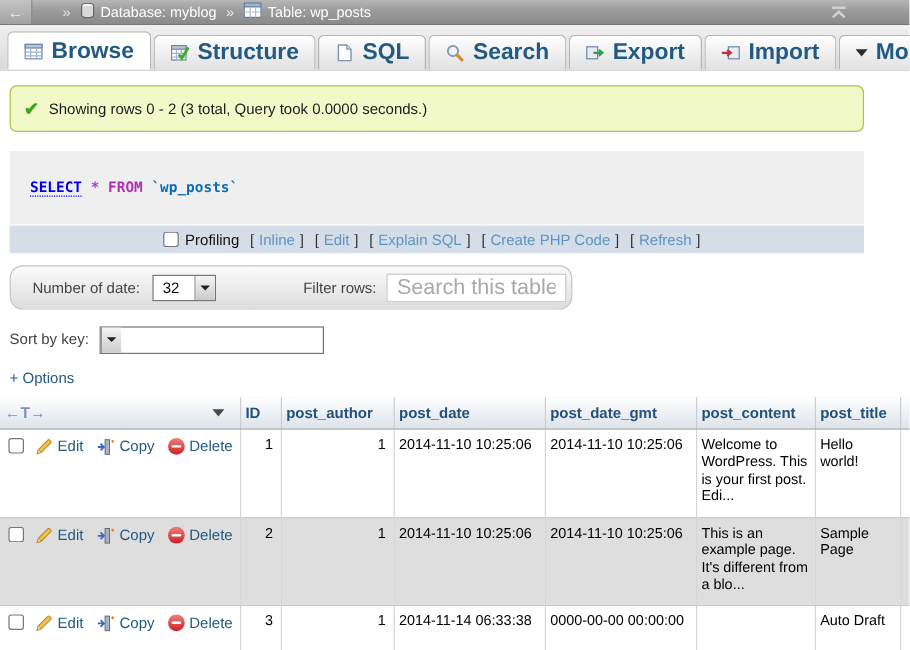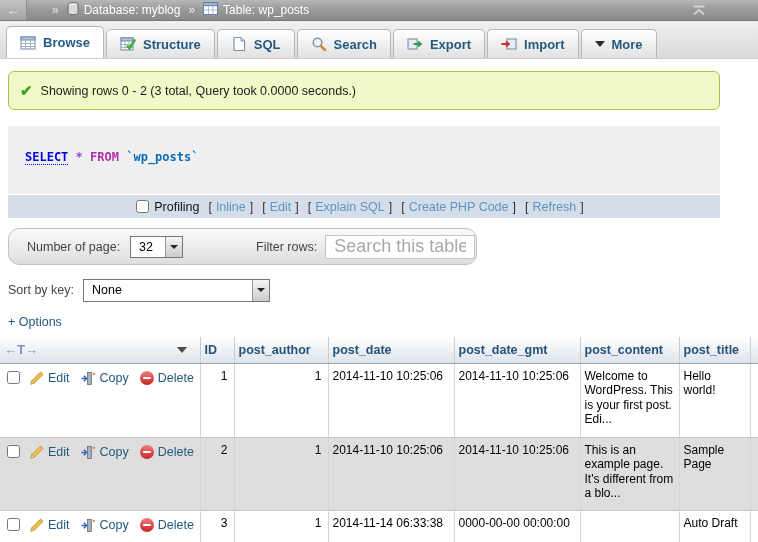--- a/index.html
+++ b/index.html
@@ -15,35 +15,35 @@
   .crumbs { display: flex; align-items: center; margin-left: 22px; gap: 5px; }
   .crumb { display: inline-flex; align-items: center; gap: 5px; color: #fff; text-decoration: none; }
   .sep { color: #e9e9e9; margin: 0 3px; }
   .collapse { margin-left: auto; margin-right: 52px; cursor: pointer; display: flex; }
 
   
   .tabbar { height: 38px; background: linear-gradient(180deg,#f0f0f0,#dadada);
     border-bottom: 1px solid #cfcfcf; display: flex; align-items: flex-end; padding-left: 6px; }
   .tab { height: 29px; margin-right: 2px; padding: 0 13px; display: inline-flex; align-items: center; gap: 7px;
     background: linear-gradient(180deg,#ffffff,#e1e1e1); border: 1px solid #b7b7b7; border-bottom: none;
-    border-radius: 5px 5px 0 0; color: #235a81; font-size: 13px; font-weight: bold;
+    border-radius: 5px 5px 0 0; color: #235a81; font-size: 19px; font-weight: bold;
     text-decoration: none; cursor: pointer; }
   .tab.active { height: 32px; background: #fff; }
   .ticon { display: inline-flex; }
   .tri-down { width: 0; height: 0; border-left: 5px solid transparent; border-right: 5px solid transparent;
     border-top: 6px solid #2c2c2c; display: inline-block; }
 
   
   .success { margin: 12px 0 0 8px; width: 712px; height: 39px; background: #f1f9c9;
     border: 1px solid #a8c545; border-radius: 6px; display: flex; align-items: center;
     padding-left: 11px; gap: 8px; font-size: 12.5px; color: #1c1c1c; }
   .check { color: #3fa51f; font-size: 15px; font-weight: bold; }
 
   
-  .sqlbox { margin: 16px 0 0 8px; width: 712px; height: 68px; background: #efefef;
+  .sqlbox { margin: 16px 0 0 8px; width: 712px; height: 61px; background: #efefef;
     padding: 21px 0 0 17px; }
   .sqlcode { font-family: "DejaVu Sans Mono", monospace; font-size: 12px; font-weight: bold; }
   .sql-kw { color: #0000e8; border-bottom: 1px dotted #0000e8; }
   .sql-op { color: #a43fd0; }
   .sql-kw2 { color: #b02fb0; }
   .sql-tbl { color: #0a6db8; }
 
   .profbar { margin: 1px 0 0 8px; width: 712px; height: 23px; background: #d5dee8;
     display: flex; align-items: center; justify-content: center; padding-right: 8px; font-size: 12.5px; }
   .prof { display: inline-flex; align-items: center; gap: 5px; color: #111; cursor: pointer; }
@@ -218,36 +218,35 @@
     </label>
     <span class="lg"><span>[</span><a>Inline</a><span>]</span></span>
     <span class="lg"><span>[</span><a>Edit</a><span>]</span></span>
     <span class="lg"><span>[</span><a>Explain SQL</a><span>]</span></span>
     <span class="lg"><span>[</span><a>Create PHP Code</a><span>]</span></span>
     <span class="lg"><span>[</span><a>Refresh</a><span>]</span></span>
   </div>
 
   
   <div class="rowsbar">
-    <span>Number of page:</span>
+    <span>Number of date:</span>
     <div class="fsel sel-rows">
       <span class="val">32</span>
       <span class="btn">
           <b></b>
         </span>
     </div>
     <span class="lbl-filter">Filter rows:</span>
     <input class="filter-input" type="text" placeholder="Search this table" style="">
   </div>
 
   
   <div class="sortrow">
     <span>Sort by key:</span>
     <div class="fsel sel-sort">
-      <span class="val">None</span>
       <span class="btn">
           <b></b>
         </span>
     </div>
   </div>
 
   <a class="options">+ Options</a>
 
   
   <table class="grid">

